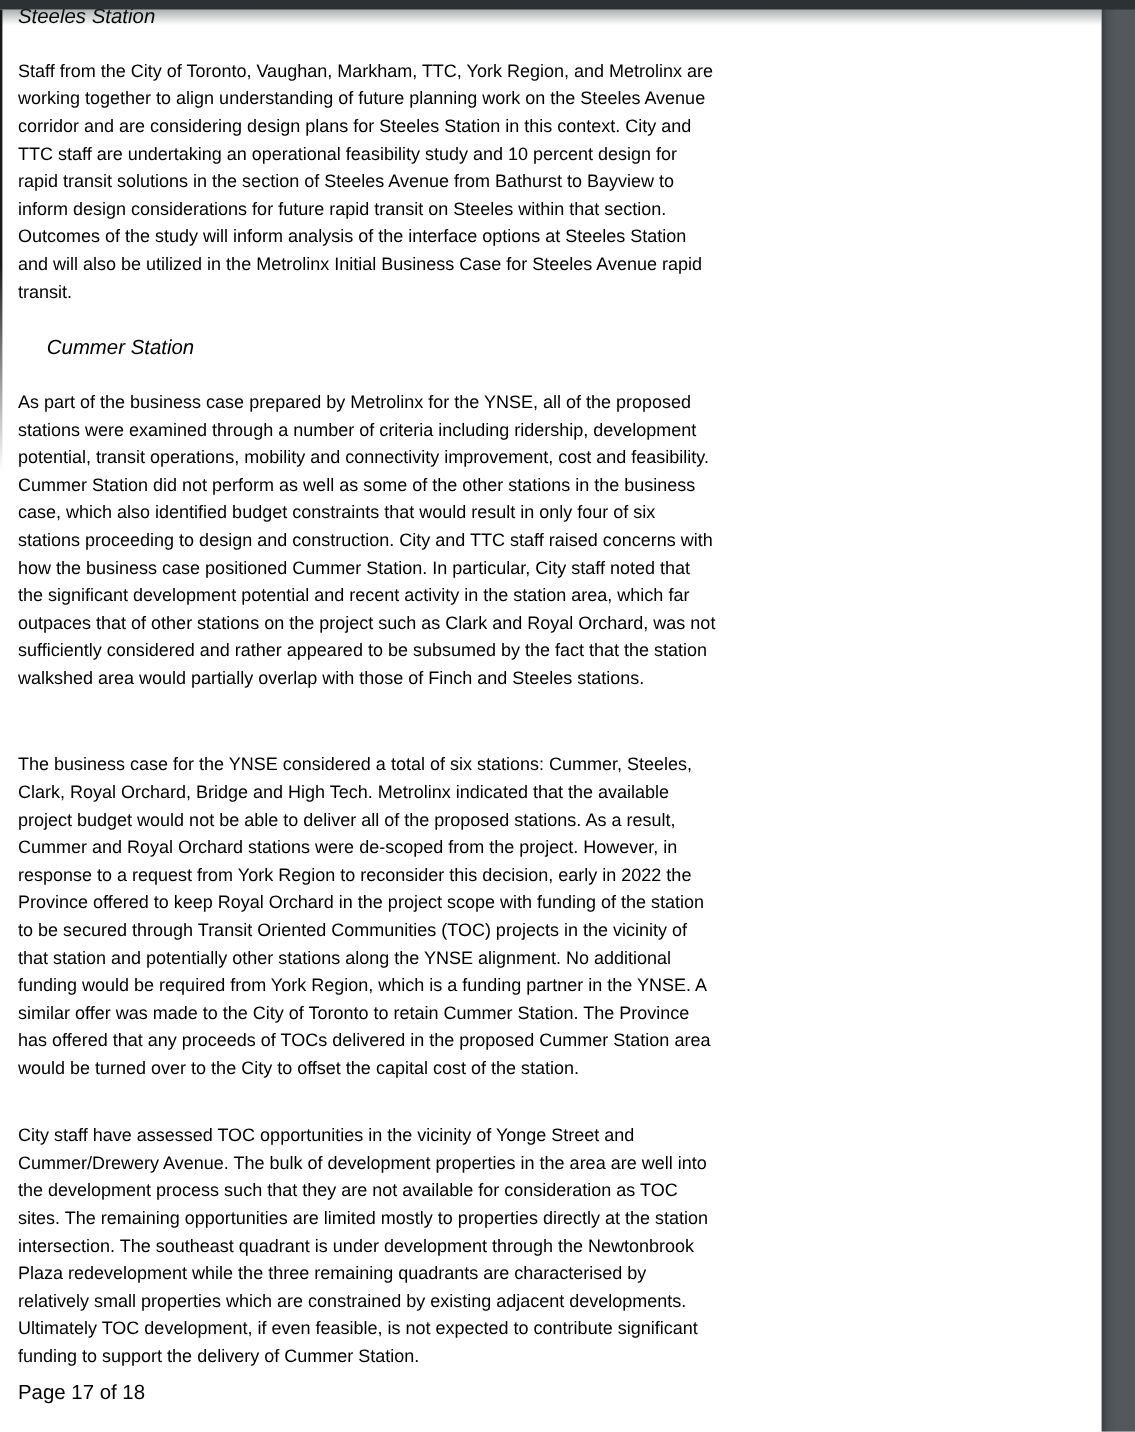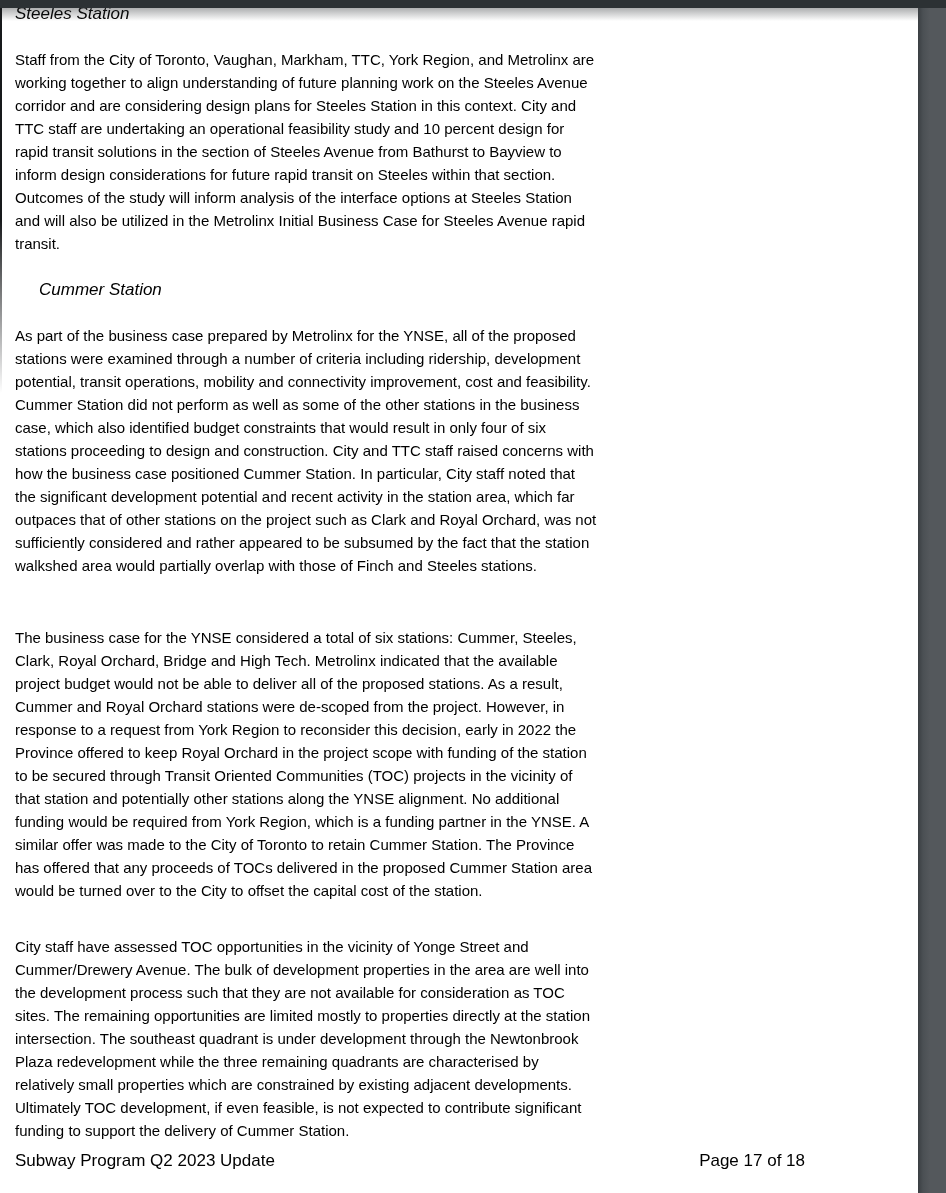--- a/index.html
+++ b/index.html
@@ -146,17 +146,16 @@
 Cummer/Drewery Avenue. The bulk of development properties in the area are well into
 the development process such that they are not available for consideration as TOC
 sites. The remaining opportunities are limited mostly to properties directly at the station
 intersection. The southeast quadrant is under development through the Newtonbrook
 Plaza redevelopment while the three remaining quadrants are characterised by
 relatively small properties which are constrained by existing adjacent developments.
 Ultimately TOC development, if even feasible, is not expected to contribute significant
 funding to support the delivery of Cummer Station.</p>
 
   <div class="footer">
-    <span>Subway Program Q2 2023 Update</span>
     <span>Page 17 of 18</span>
   </div>
 
 </div>
 
 </body></html>

